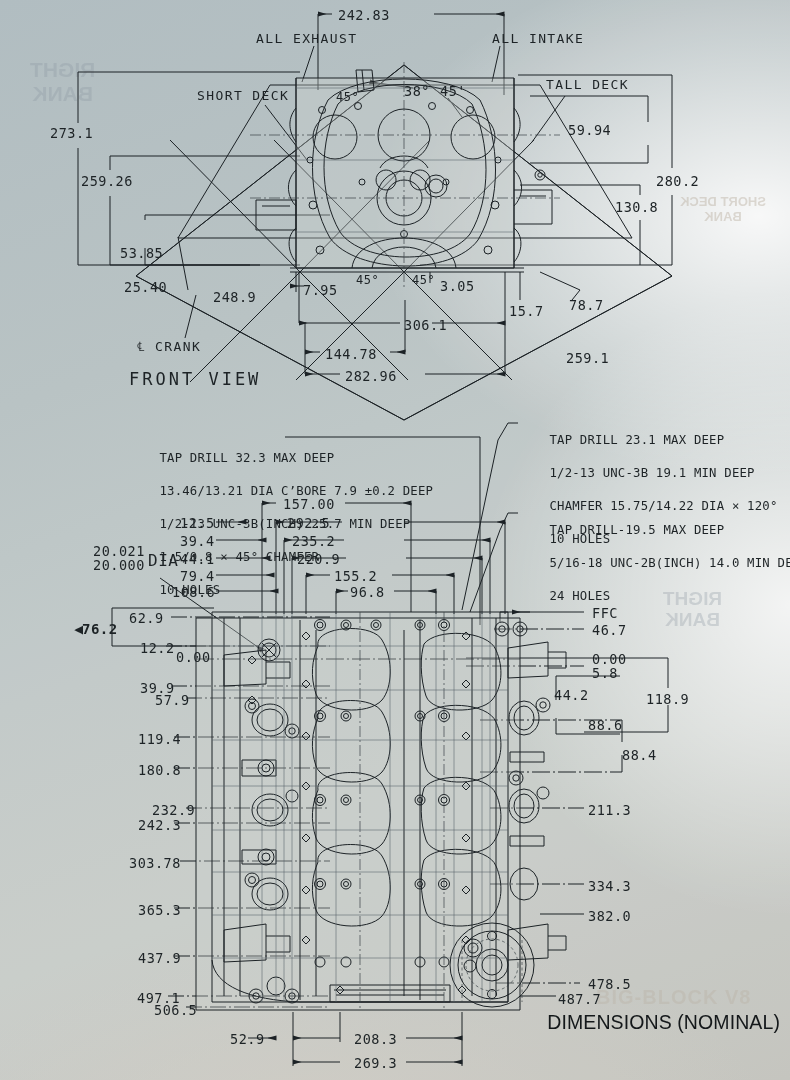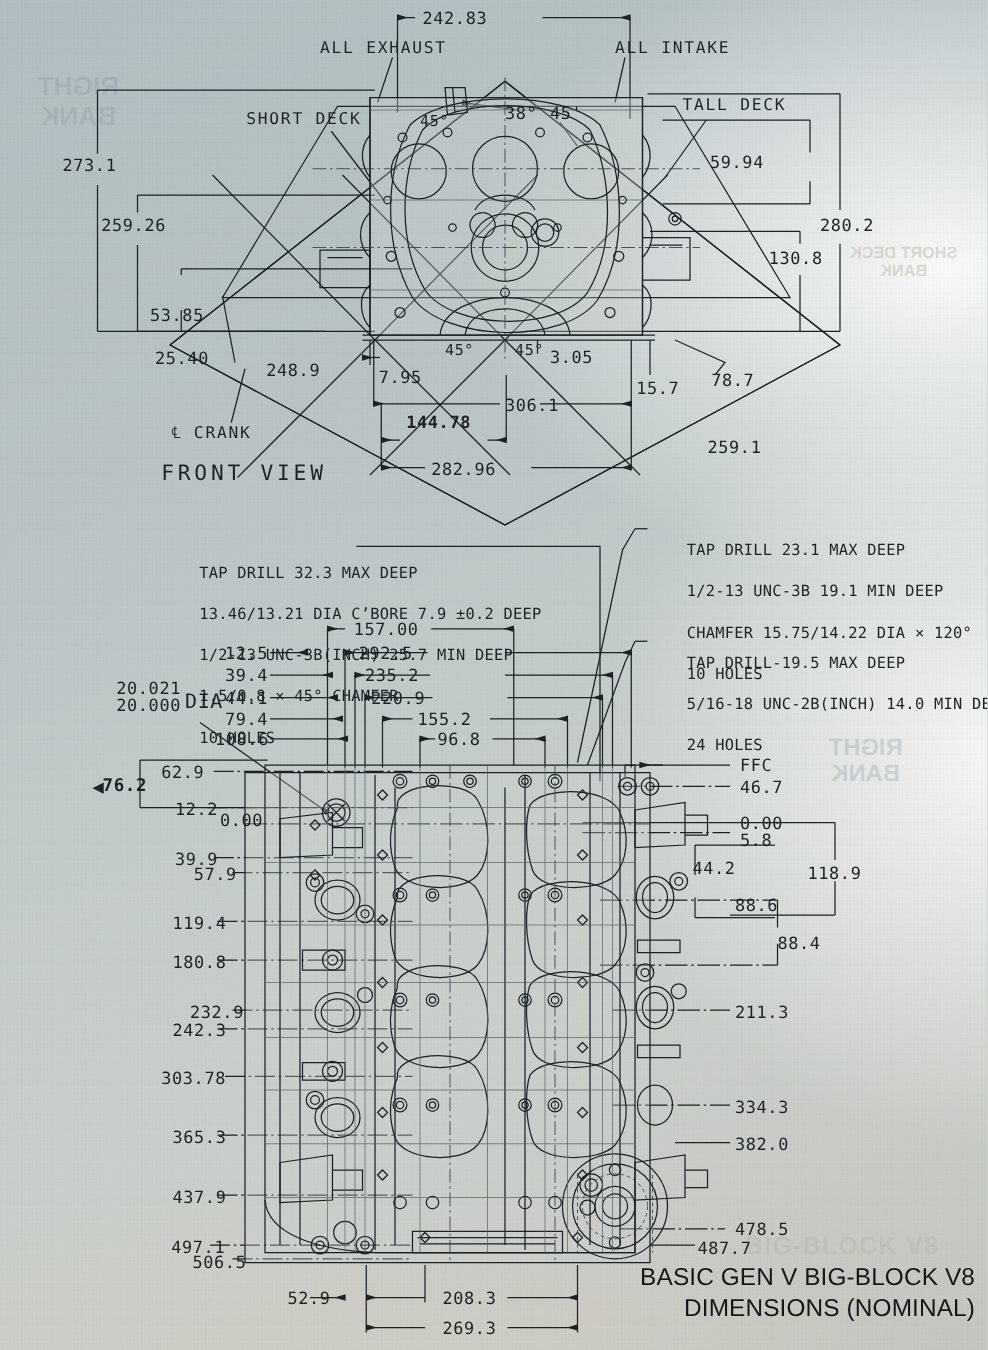--- a/index.html
+++ b/index.html
@@ -520,26 +520,26 @@
   <div class="txt dim" style="left:412px;top:272px;font-size:12px;">45°</div>
 
   <div class="txt dim" style="left:50px;top:124px;">273.1</div>
   <div class="txt dim" style="left:81px;top:172px;">259.26</div>
   <div class="txt dim" style="left:120px;top:244px;">53.85</div>
   <div class="txt dim" style="left:124px;top:278px;">25.40</div>
   <div class="txt dim" style="left:213px;top:288px;">248.9</div>
   <div class="txt dim" style="left:568px;top:121px;">59.94</div>
   <div class="txt dim" style="left:656px;top:172px;">280.2</div>
   <div class="txt dim" style="left:615px;top:198px;">130.8</div>
-  <div class="txt dim" style="left:303px;top:281px;margin-top:12px;">7.95</div>
+  <div class="txt dim" style="left:303px;top:281px;">7.95</div>
   <div class="txt dim" style="left:440px;top:277px;">3.05</div>
   <div class="txt dim" style="left:509px;top:302px;">15.7</div>
   <div class="txt dim" style="left:569px;top:296px;">78.7</div>
   <div class="txt dim" style="left:404px;top:316px;">306.1</div>
-  <div class="txt dim" style="left:325px;top:329px;font-weight:bold;">144.78</div>
+  <div class="txt dim" style="left:325px;top:345px;">144.78</div>
   <div class="txt dim" style="left:566px;top:349px;">259.1</div>
   <div class="txt dim" style="left:345px;top:367px;">282.96</div>
 
   <div class="txt lbl" style="left:137px;top:338px;">℄ CRANK</div>
   <div class="txt viewname" style="left:129px;top:368px;">FRONT VIEW</div>
 
   <div class="txt note" style="left:129px;top:434px;">
     <span>TAP DRILL 32.3 MAX DEEP</span><br>
     <span>13.46/13.21 DIA C’BORE 7.9 ±0.2 DEEP</span><br>
     <span>1/2-13 UNC-3B(INCH) 25.7 MIN DEEP</span><br>
@@ -605,18 +605,17 @@
   <div class="txt dim" style="left:588px;top:877px;">334.3</div>
   <div class="txt dim" style="left:588px;top:907px;">382.0</div>
   <div class="txt dim" style="left:588px;top:975px;">478.5</div>
   <div class="txt dim" style="left:558px;top:990px;">487.7</div>
 
   <div class="txt dim" style="left:230px;top:1030px;">52.9</div>
   <div class="txt dim" style="left:354px;top:1030px;">208.3</div>
   <div class="txt dim" style="left:354px;top:1054px;">269.3</div>
 
   <div class="title" style="position:absolute;right:10px;top:1010px;width:520px;">
-    <div>BASIC GEN V BIG-BLOCK V8</div>
     <div>DIMENSIONS (NOMINAL)</div>
   </div>
 
   <div id="grain"></div>
 </div>
 
 </body></html>

